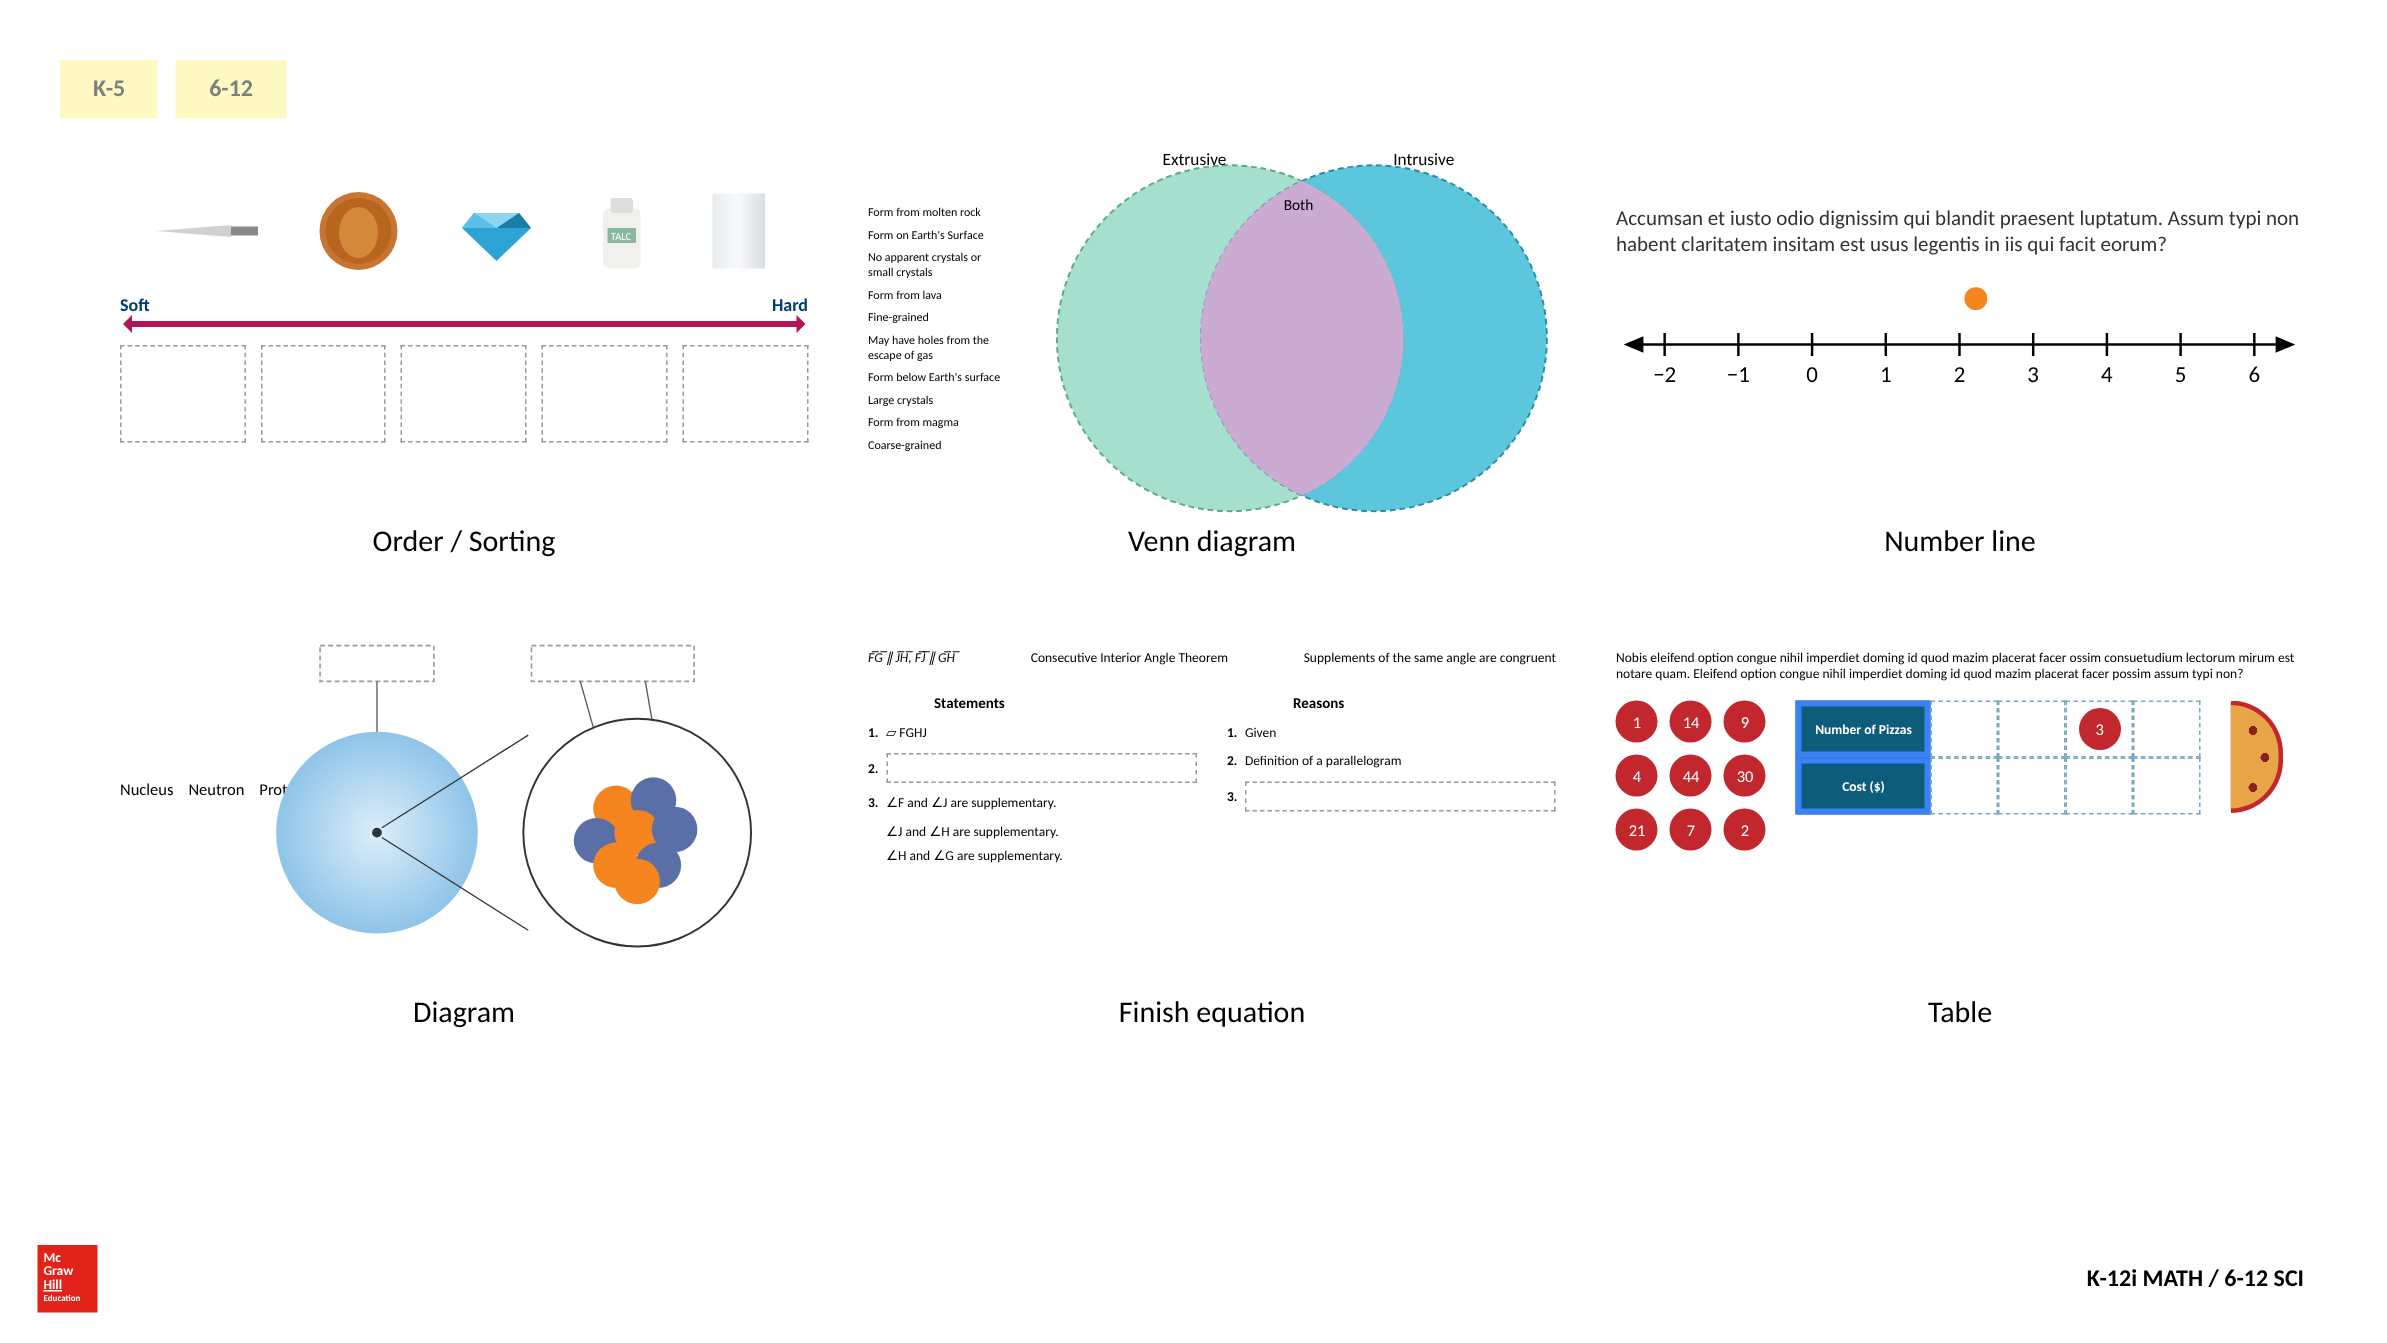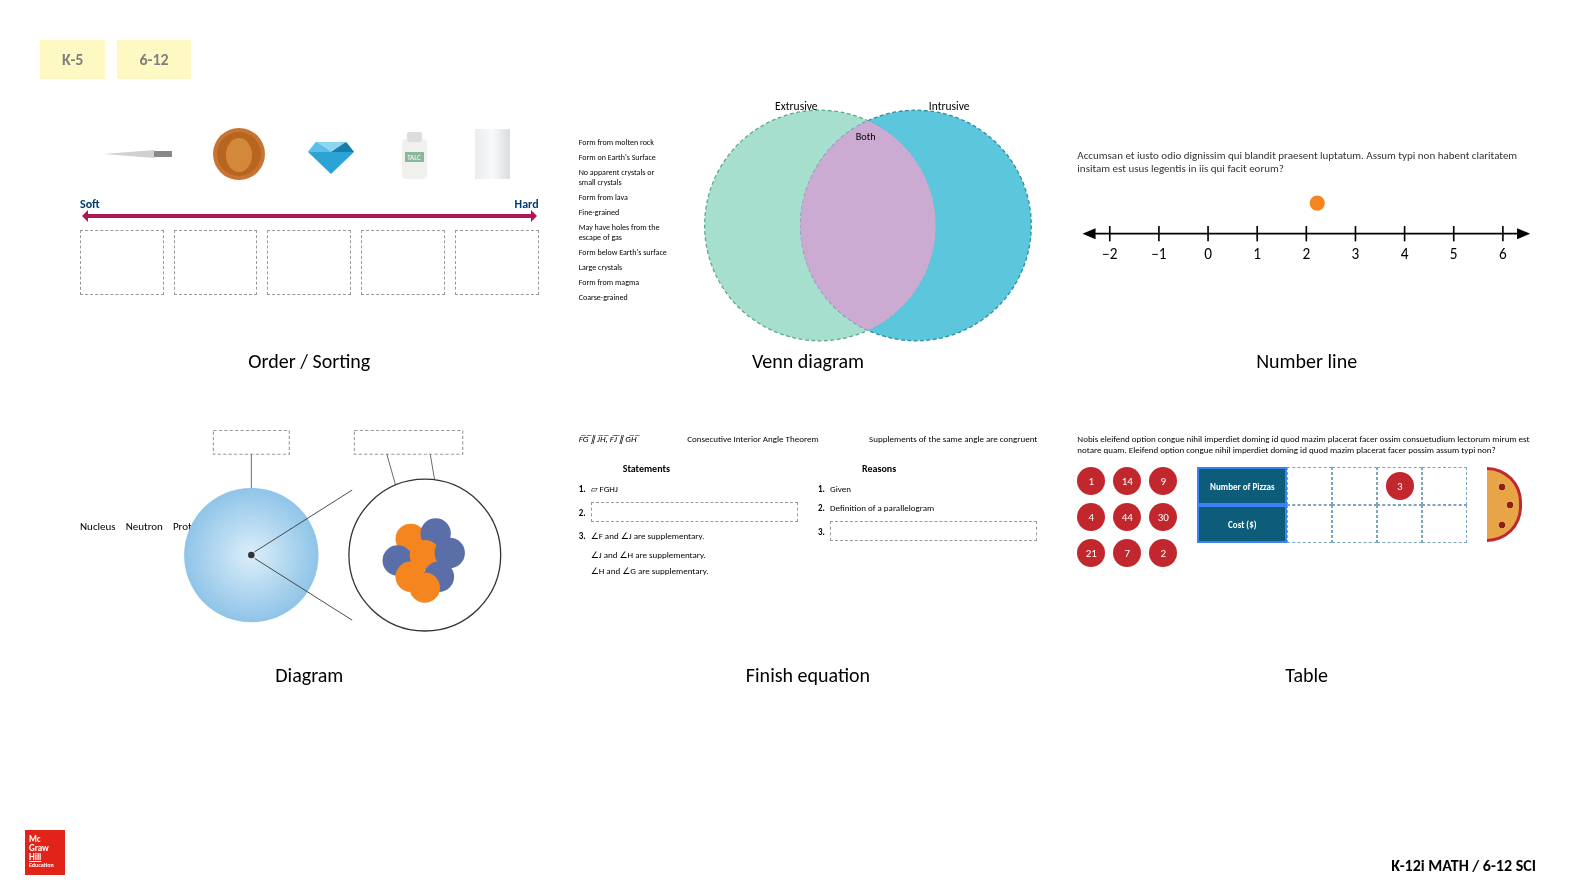--- a/index.html
+++ b/index.html
@@ -5,41 +5,41 @@
 * { margin: 0; padding: 0; box-sizing: border-box; }
 body { font-family: Calibri, Arial, sans-serif; width: 1591px; height: 895px; background: #fff; position: relative; }
 .header { display: flex; justify-content: space-between; align-items: center; padding: 40px 55px 10px 40px; }
 .title { font-size: 32px; font-weight: bold; }
 .tabs { display: flex; gap: 12px; }
 .tab { background: #fef9c3; color: #7f7f7f; padding: 10px 22px; font-size: 16px; font-weight: bold; }
 .grid { display: grid; grid-template-columns: 1fr 1fr 1fr; grid-template-rows: 1fr 1fr; gap: 60px 40px; padding: 30px 55px 20px 80px; }
 .cell { display: flex; flex-direction: column; align-items: center; }
 .cell-content { width: 100%; height: 200px; position: relative; align-items: center; }
 .cell-label { font-size: 20px; margin-top: 30px; text-align: center; }
-.footer { position: absolute; bottom: 20px; left: 0; right: 0; display: flex; justify-content: space-between; align-items: flex-end; padding: 0 55px 0 25px; }
+.footer { position: absolute; bottom: 20px; left: 0; right: 0; display: flex; justify-content: space-between; align-items: center; padding: 0 55px 0 25px; }
 .logo { width: 40px; height: 45px; background: #e2231a; color: #fff; font-size: 9px; font-weight: bold; line-height: 9px; padding: 4px 4px; }
 .footer-text { font-size: 16px; font-weight: bold; }
 
 
 .sort-items { display: flex; justify-content: space-around; align-items: center; height: 70px; padding: 0 5px; }
 .sort-scale { display: flex; justify-content: space-between; margin: 8px 0 3px; font-size: 12px; font-weight: bold; color: #003b71; }
 .sort-arrow { height: 4px; background: linear-gradient(to right, #b01657, #b01657); position: relative; margin: 0 4px; }
 .sort-arrow::before, .sort-arrow::after { content: ''; position: absolute; top: -4px; border: 6px solid transparent; }
 .sort-arrow::before { left: -8px; border-right-color: #b01657; }
 .sort-arrow::after { right: -8px; border-left-color: #b01657; }
 .sort-slots { display: flex; justify-content: space-between; margin-top: 12px; gap: 10px; }
 .sort-slot { flex: 1; height: 65px; border: 1.5px dashed #999; }
 
 
 .venn-wrap { display: flex; gap: 10px; font-size: 8px; }
 .venn-list { display: flex; flex-direction: column; gap: 5px; width: 90px; }
 .venn-svg { flex: 1; }
 
 
-.nl-text { font-size: 11px; color: #333; margin: 30px 0 15px; }
+.nl-text { font-size: 14px; color: #333; margin: 18px 0 15px; }
 .nl-svg { width: 100%; }
 
 
 .diag-wrap { display: flex; gap: 15px; align-items: center; }
 .diag-list { font-size: 11px; display: flex; gap: 10px; width: 75px; }
 .diag-svg { flex: 1; }
 
 
 .feq { font-size: 9px; }
 .feq-top { display: flex; justify-content: space-between; margin-bottom: 18px; }
@@ -50,21 +50,21 @@
 .feq-slot { height: 20px; border: 1.5px dashed #999; flex: 1; }
 .feq-sub { margin-left: 12px; margin-bottom: 5px; }
 
 
 .tbl-text { font-size: 9px; margin-bottom: 12px; }
 .tbl-wrap { display: flex; gap: 20px; align-items: flex-start; }
 .tbl-chips { display: grid; grid-template-columns: repeat(3, 28px); gap: 8px; }
 .chip { width: 28px; height: 28px; border-radius: 50%; background: #c1272d; color: #fff; display: flex; align-items: center; justify-content: center; font-size: 11px; }
 .tbl-grid { display: grid; grid-template-columns: 90px repeat(4, 45px); border-collapse: collapse; }
 .tbl-cell { border: 1.5px dashed #7ba7bc; height: 38px; display: flex; align-items: center; justify-content: center; font-size: 9px; }
-.tbl-head { background: #0d5c7a; color: #fff; border: 2px solid #3b82f6; font-weight: bold; }
+.tbl-head { background: #0d5c7a; color: #fff; border: 4px solid #3b82f6; font-weight: bold; }
 .pizza { width: 35px; height: 75px; border-radius: 0 75px 75px 0; background: #e8a548; border: 3px solid #c1272d; border-left: none; position: relative; }
 .pizza::after { content:''; position:absolute; inset:5px; border-radius:0 60px 60px 0; background: radial-gradient(circle at 10px 12px, #8b2020 3px, transparent 3px), radial-gradient(circle at 18px 30px, #8b2020 3px, transparent 3px), radial-gradient(circle at 10px 50px, #8b2020 3px, transparent 3px), radial-gradient(circle at 20px 55px, #8b2020 3px, transparent 3px); }
 </style>
 </head>
 <body>
 
 <div class="header">
   <div class="tabs">
     <div class="tab">K-5</div>
     <div class="tab">6-12</div>

